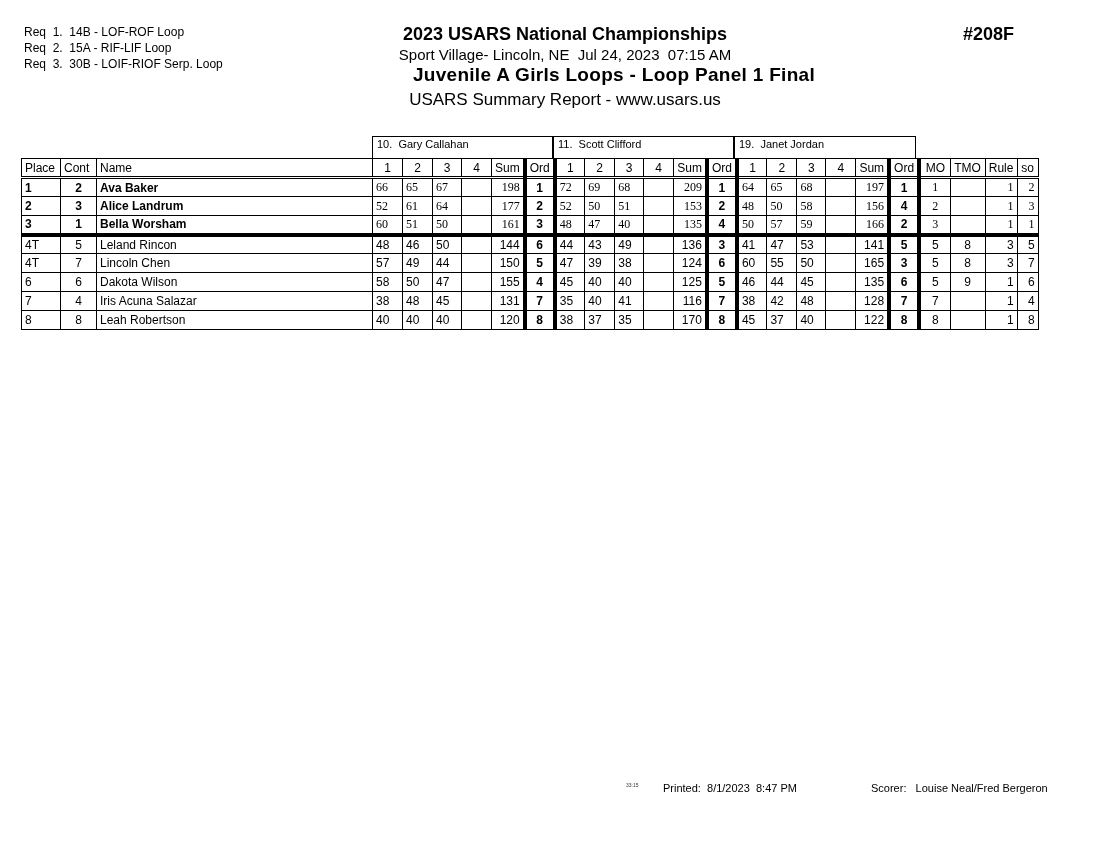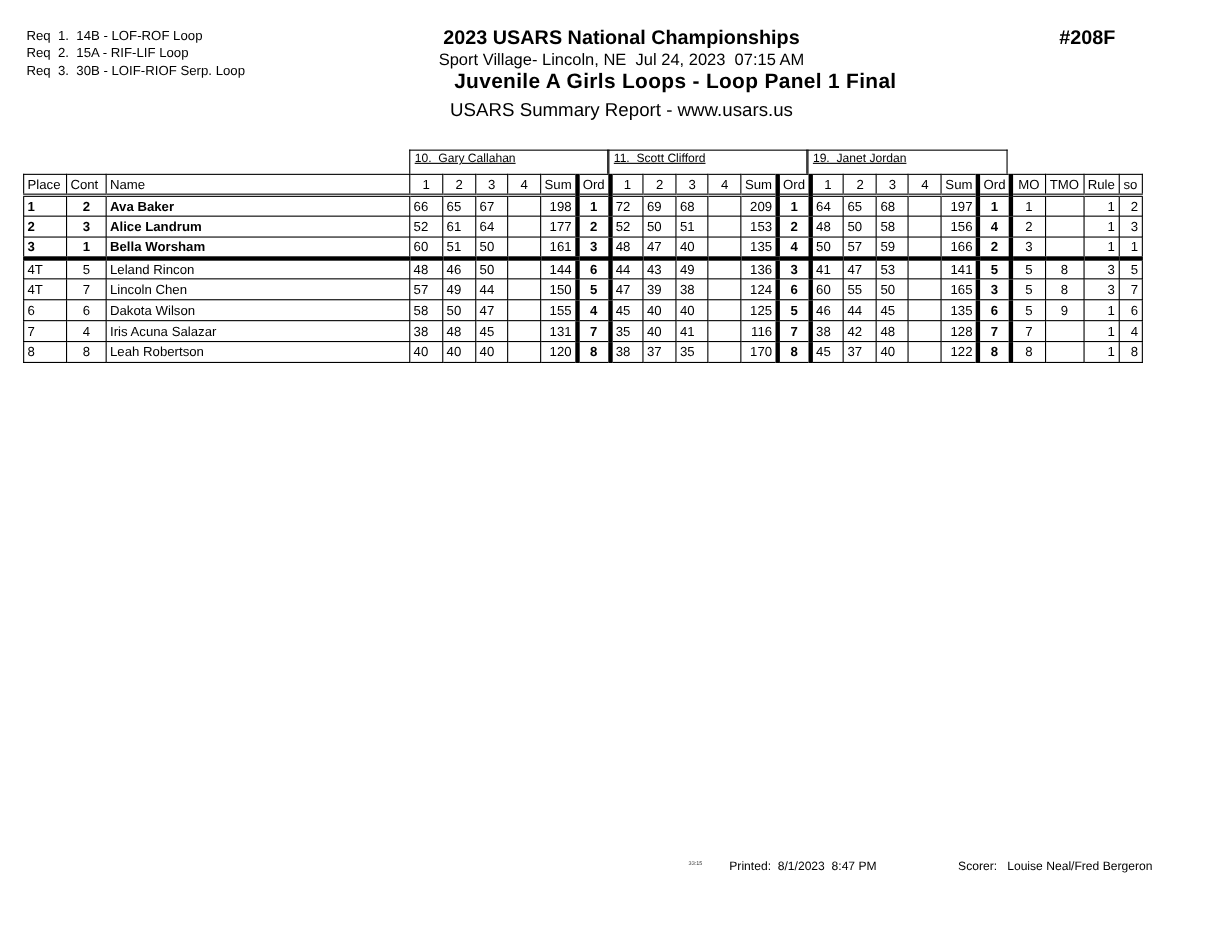--- a/index.html
+++ b/index.html
@@ -6,32 +6,32 @@
   body { width:1100px; height:850px; position:relative; font-family:"Liberation Sans", sans-serif; color:#000; overflow:hidden; }
   .reqs { position:absolute; left:24px; top:24px; font-size:12px; line-height:16px; }
   .reqs div { white-space:pre; }
   .hdr { position:absolute; left:315px; width:500px; text-align:center; white-space:pre; }
   .h1 { top:24px; font-size:18px; font-weight:bold; }
   .h2 { top:46px; font-size:15px; }
   .h3 { top:64px; font-size:19px; font-weight:bold; letter-spacing:0.3px;text-align:right; }
   .h4 { top:90px; font-size:17px; }
   .event-no { position:absolute; left:963px; top:24px; font-size:18px; font-weight:bold; }
 
-  .judge-box { position:absolute; top:136px; height:22px; border:1px solid #000; border-bottom:none; font-size:11px; padding:1px 0 0 4px; box-sizing:border-box; white-space:pre;text-decoration:underline; }
+  .judge-box { position:absolute; top:136px; height:22px; border:1px solid #000; border-bottom:none; font-size:11px; padding:1px 0 0 4px; box-sizing:border-box; white-space:pre; }
 
   table.res { position:absolute; left:21px; top:158px; border-collapse:collapse; font-size:12px; }
   table.res td { border:1px solid #000; height:19px; padding:0 3px; box-sizing:border-box; white-space:nowrap; }
   table.res tr.head td { height:19px; border-bottom:3px double #000; }
   table.res td.c { text-align:center; }
   table.res td.r { text-align:right; }
   table.res td.l { text-align:left; }
   table.res td.ord { font-weight:bold; text-align:center; border-left:4px solid #000; border-right:4px solid #000; }
   table.res td.ordh { text-align:center; border-left:4px solid #000; border-right:4px solid #000; }
   table.res tr.top td { font-weight:bold; }
-  table.res tr.top td.sc, table.res tr.top td.r { font-weight:normal; }
+  table.res tr.top td.sc, table.res tr.top td.r { font-weight:normal;font-family:Liberation Serif, serif; }
   table.res tr.cut td { border-bottom:4px solid #000; }
 
   .footer { position:absolute; top:782px; font-size:11px; white-space:pre;padding-left:15px; }
   .tiny { position:absolute; left:626px; top:782px; font-size:5px; color:#333; }
 </style>
 </head>
 <body>
 
 <div class="reqs">
   <div>Req  1.  14B - LOF-ROF Loop</div>

